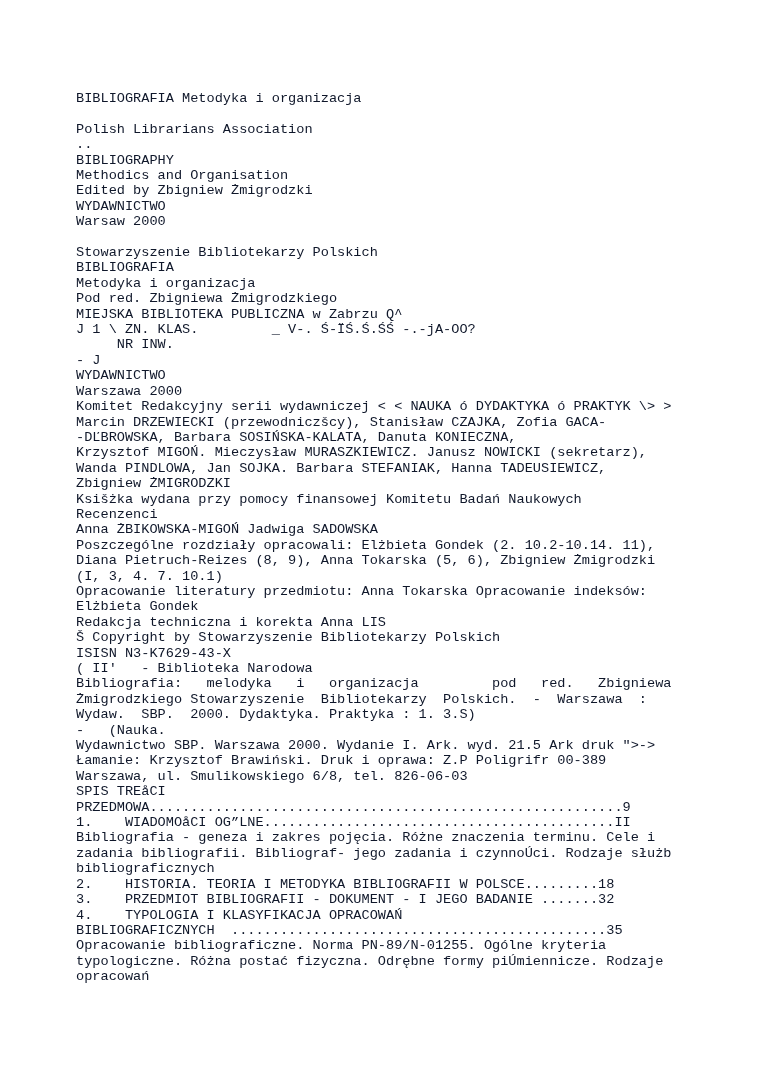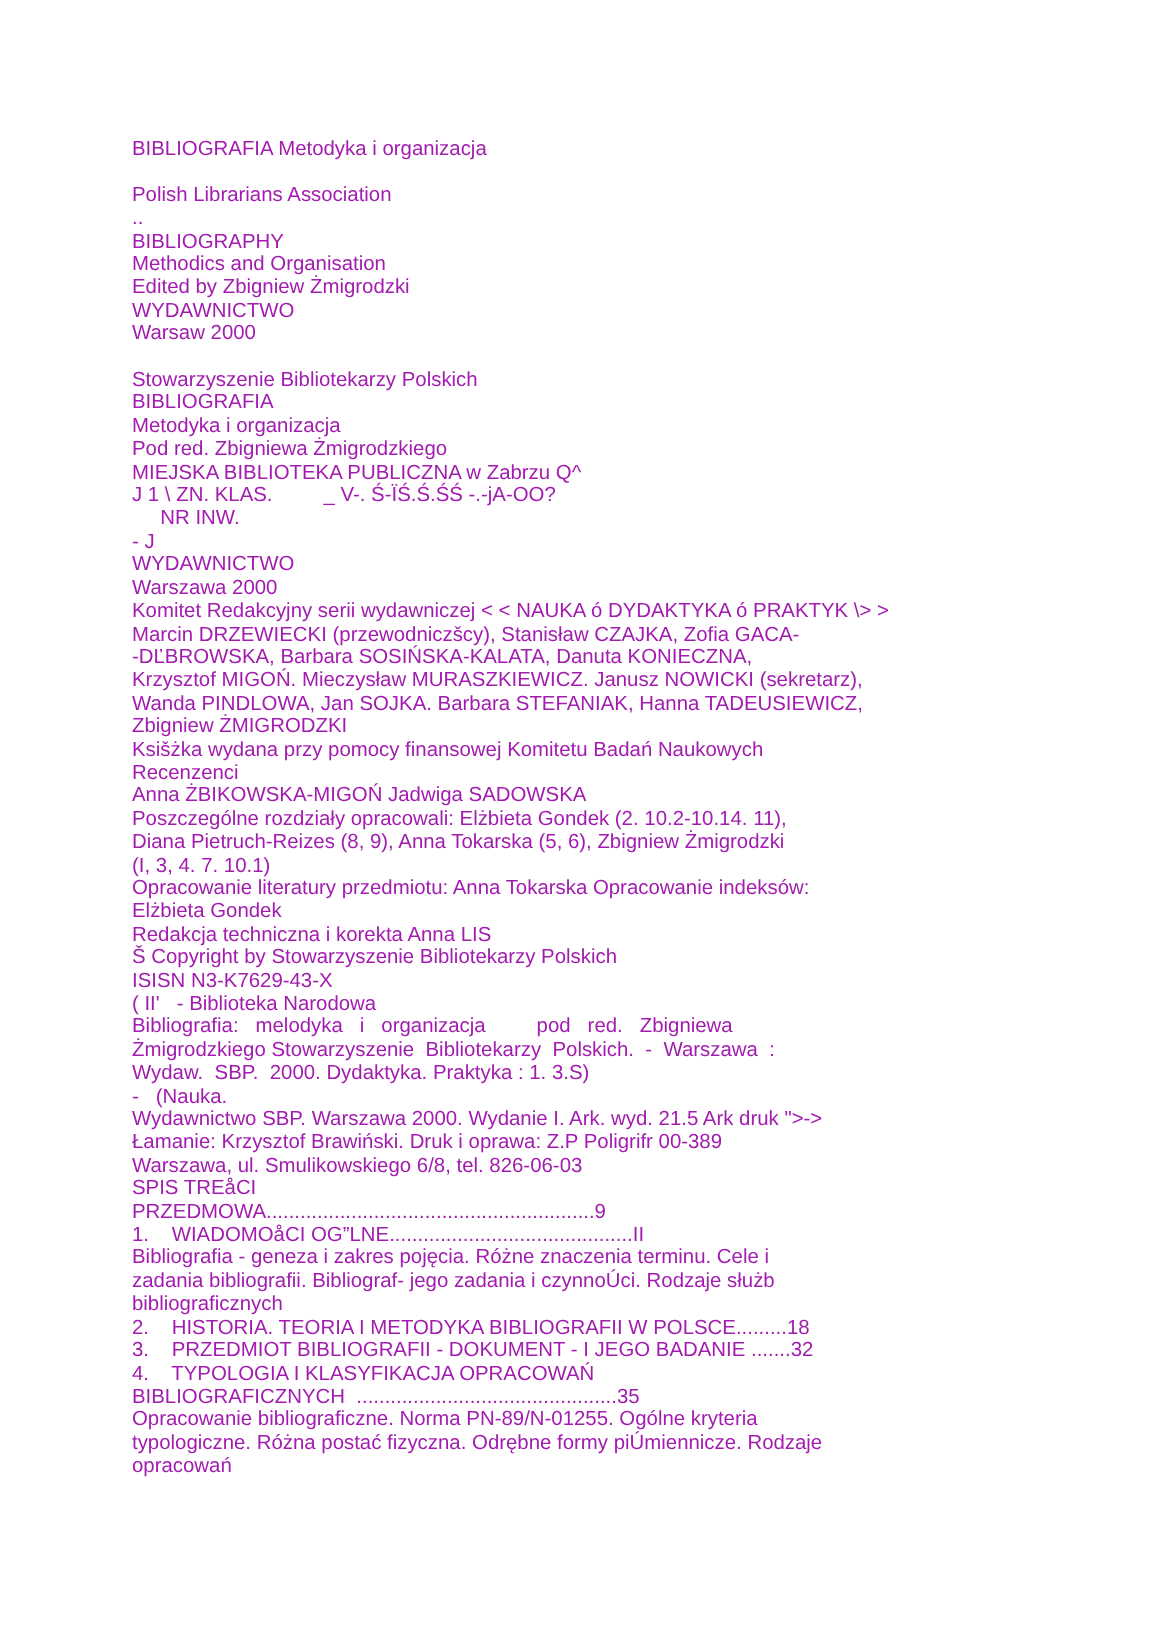--- a/index.html
+++ b/index.html
@@ -6,26 +6,26 @@
   body { background: #ffffff; }
   .page {
     position: relative;
     width: 768px;
     height: 1087px;
     background: #ffffff;
     overflow: hidden;
   }
   .doc {
     position: absolute;
-    left: 88px;
+    left: 76px;
     top: 91px;
-    font-family: Liberation Sans, sans-serif;
+    font-family: Liberation Mono, monospace;
     font-size: 13.6px;
     line-height: 15.4px;
-    color: #a21caf;
+    color: #0f172a;
     white-space: pre;
   }
   .ln {
     min-height: 15.4px;
   }
 </style>
 </head>
 <body>
 
 <div class="page">

